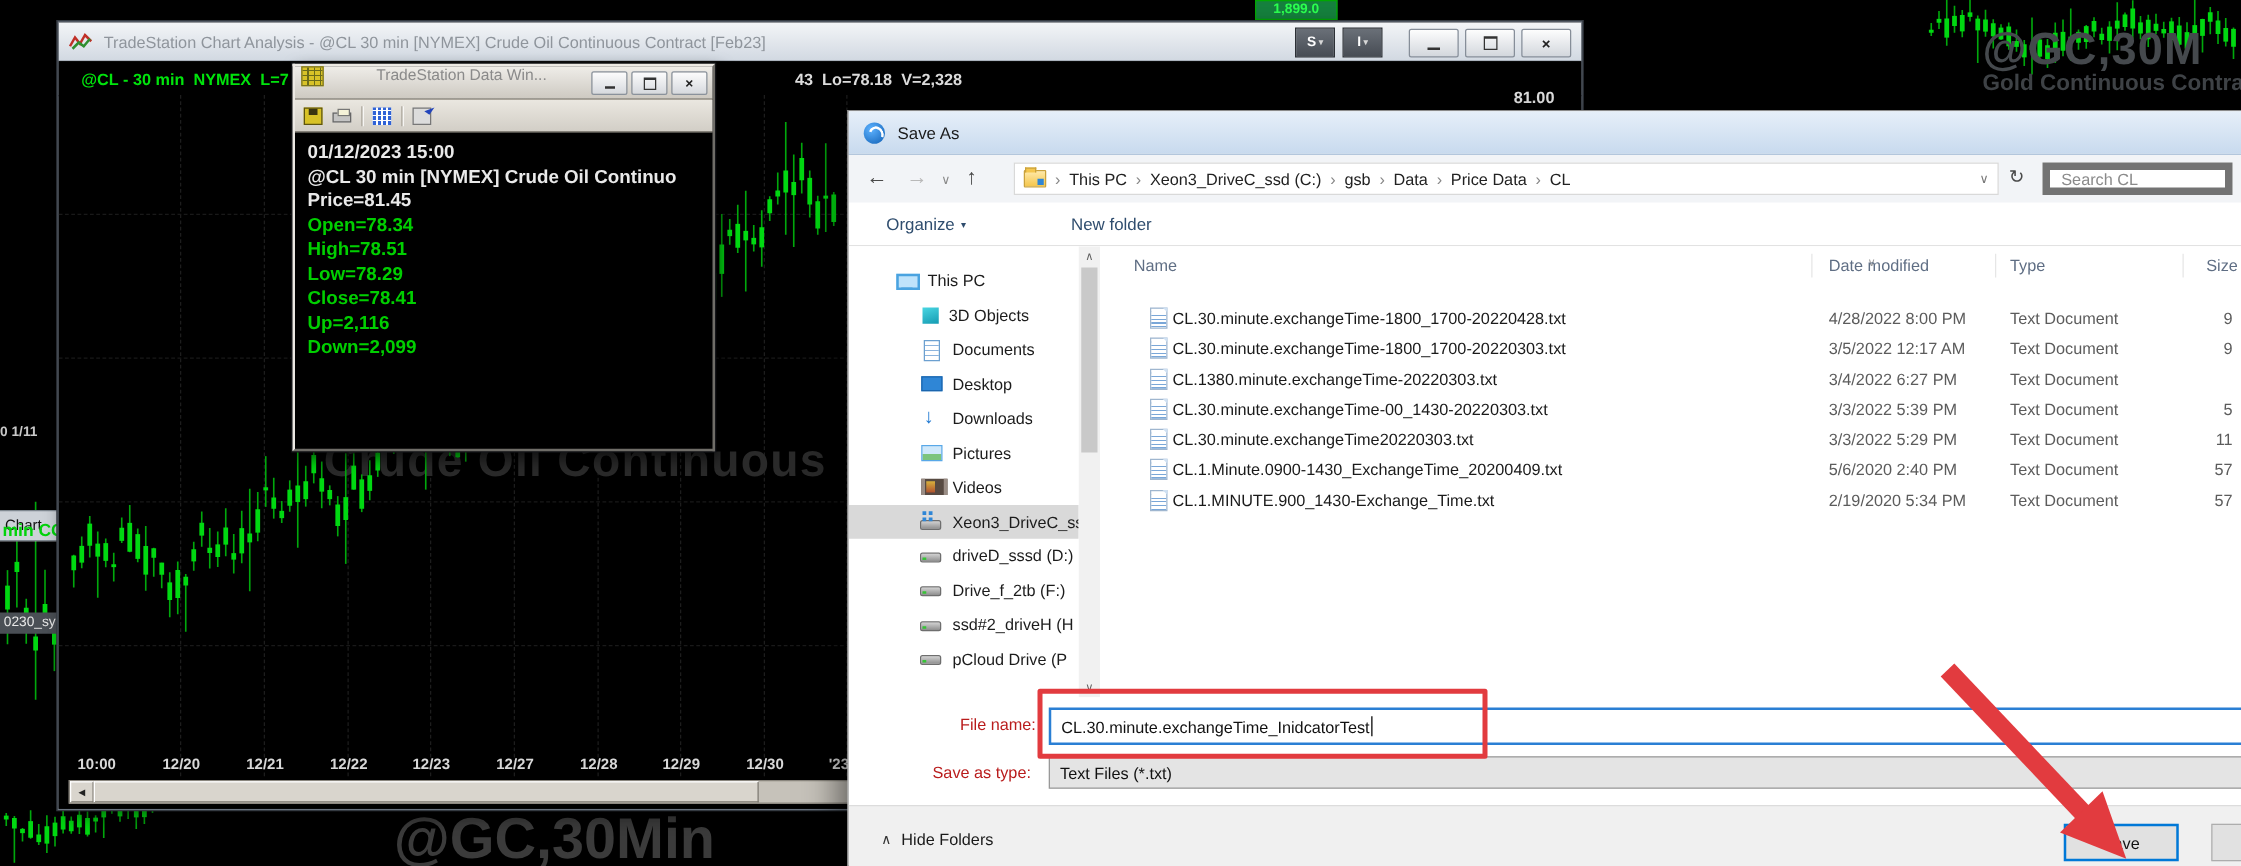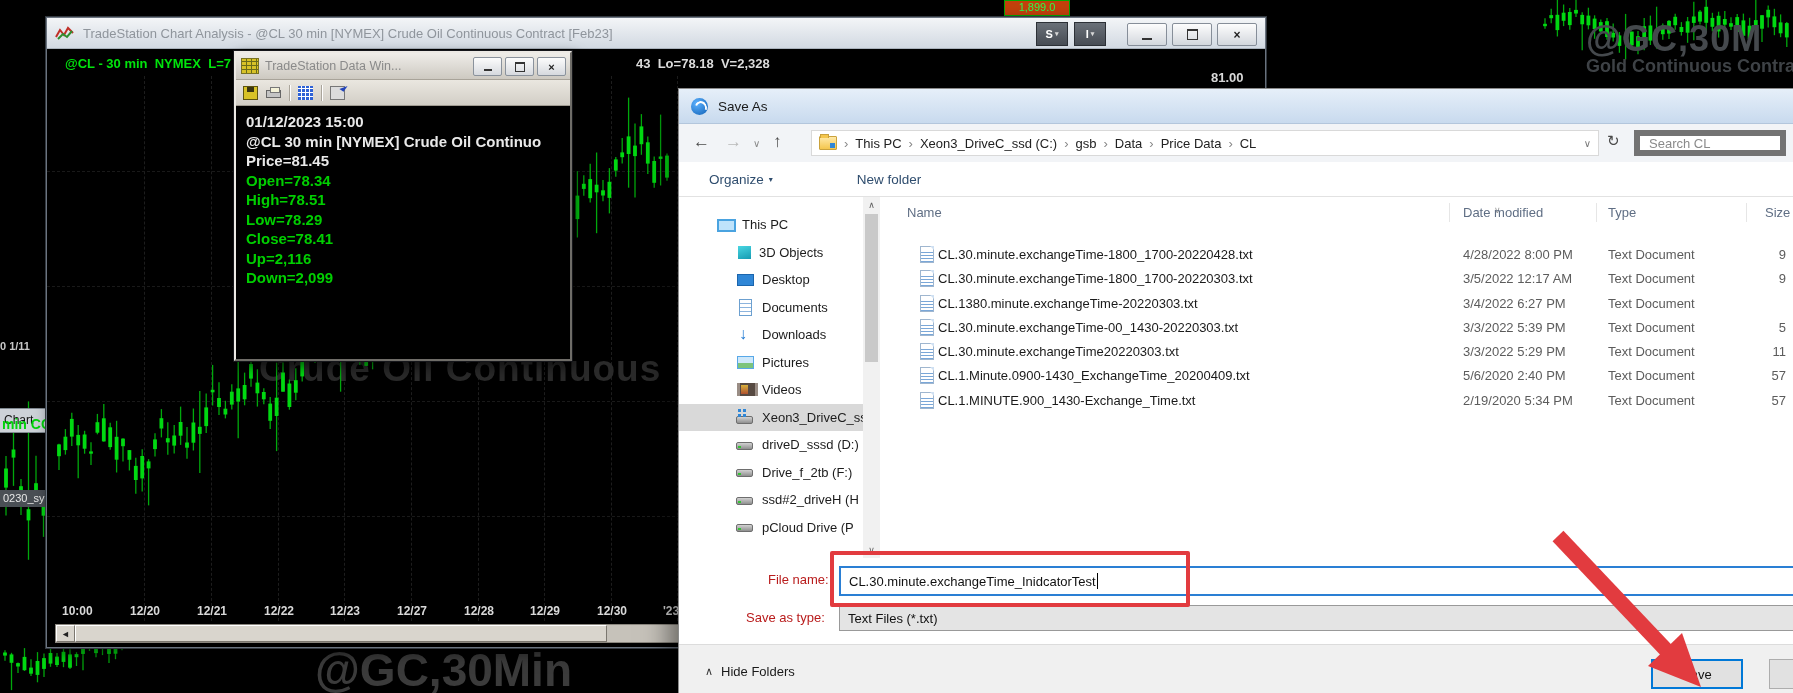--- a/index.html
+++ b/index.html
@@ -2,21 +2,21 @@
 <html><head>
 <meta charset="utf-8">
 <style>
   html,body{margin:0;padding:0;background:#111;}
   #canvas{position:relative;width:1793px;height:693px;background:#000;overflow:hidden;
           font-family:"Liberation Sans",sans-serif;}
   svg.cluster{position:absolute;pointer-events:none;}
 
   
   #price-badge{position:absolute;left:1004px;top:0;width:64px;height:14px;border:1px solid #00a800;
-    background:#c2410c;color:#2bff4f;font-size:11px;font-weight:normal;line-height:13px;text-align:center;z-index:3;}
+    background:#15803d;color:#2bff4f;font-size:11px;font-weight:bold;line-height:13px;text-align:center;z-index:3;}
   #gc-watermark{position:absolute;left:1586px;top:22px;text-align:left;white-space:nowrap;z-index:2;}
   #gc-watermark .l1{font-size:36px;font-weight:bold;color:#45494d;letter-spacing:1px;line-height:34px;}
   #gc-watermark .l2{font-size:18px;font-weight:bold;color:#3f4347;line-height:20px;}
   #bottom-watermark{position:absolute;left:315px;top:643px;font-size:46px;font-weight:bold;color:#3b3b3b;z-index:3;white-space:nowrap;}
   .frag{position:absolute;z-index:4;white-space:nowrap;overflow:hidden;}
   #frag-1{left:0;top:340px;width:46px;color:#c8c8c8;font-size:11px;font-weight:bold;}
   #frag-2{left:0;top:408px;width:50px;height:23px;background:#cdd2d8;border:1px solid #7f8890;border-left:none;
           color:#111;font-size:12px;line-height:22px;padding-left:4px;}
   #frag-3{left:2px;top:416px;color:#00d40a;font-size:14px;font-weight:bold;text-align:center;}
   #frag-4{left:0;top:490px;width:54px;height:17px;background:#4a4f55;color:#e8e8e8;font-size:11px;line-height:16px;padding-left:3px;}
@@ -52,21 +52,21 @@
     border:1px solid;border-color:#fff #7b776f #7b776f #fff;font-size:9px;color:#222;
     display:flex;align-items:center;justify-content:center;}
   .ts-thumb{position:absolute;left:19px;top:0;width:530px;height:15px;background:#d9d5cd;
     border:1px solid;border-color:#fff #7b776f #7b776f #fff;}
 
   
   #dw{position:absolute;left:234px;top:51px;width:334px;height:306px;z-index:20;background:#000;
     border:2px solid;border-color:#ece9e4 #6f6d68 #6f6d68 #ece9e4;
     box-shadow:0 0 0 1px #15161a,4px 5px 12px rgba(0,0,0,.65);}
   .dw-titlebar{position:relative;height:26px;background:linear-gradient(#efede9,#cdc9c1);
-    display:flex;align-items:center;padding:0 5px;border-bottom:1px solid #a8a399;}
+    display:flex;padding:0 5px;border-bottom:1px solid #a8a399;gap:36px;}
   .dw-title{color:#8a8a8a;font-size:12.5px;margin-left:6px;white-space:nowrap;overflow:hidden;max-width:180px;}
   .dw-btns{position:absolute;right:4px;top:4px;display:flex;gap:3px;}
   .dwbtn{width:27px;height:17px;background:linear-gradient(#fcfcfc,#d6d9de);border:1px solid #8a929c;border-radius:2px;
     display:flex;align-items:center;justify-content:center;color:#222;font-size:11px;font-weight:bold;}
   .dwbtn .glyph-min{margin-top:7px;width:8px;}
   .dwbtn .glyph-restore{width:8px;height:7px;}
   .dwt{display:flex;align-items:center;gap:8px;height:25px;padding:0 7px;
     background:linear-gradient(#eae7e0,#d2cec6);border-bottom:1px solid #a09b91;}
   .dwi{width:15px;height:14px;position:relative;flex:none;}
   .dwi-save{background:#d8c227;border:1px solid #5d5410;box-sizing:border-box;}
@@ -675,26 +675,26 @@
       <div class="sidebar" id="sidebar">
           <div class="side-item">
             <span class="ic ic-monitor"></span>
             <span class="side-label">This PC</span>
           </div>
           <div class="side-item ind">
             <span class="ic ic-cube"></span>
             <span class="side-label">3D Objects</span>
           </div>
           <div class="side-item ind">
+            <span class="ic ic-doc"></span>
+            <span class="side-label">Documents</span>
+          </div>
+          <div class="side-item ind">
             <span class="ic ic-desktop"></span>
             <span class="side-label">Desktop</span>
-          </div>
-          <div class="side-item ind">
-            <span class="ic ic-doc"></span>
-            <span class="side-label">Documents</span>
           </div>
           <div class="side-item ind">
             <span class="ic ic-down"></span>
             <span class="side-label">Downloads</span>
           </div>
           <div class="side-item ind">
             <span class="ic ic-pic"></span>
             <span class="side-label">Pictures</span>
           </div>
           <div class="side-item ind">

